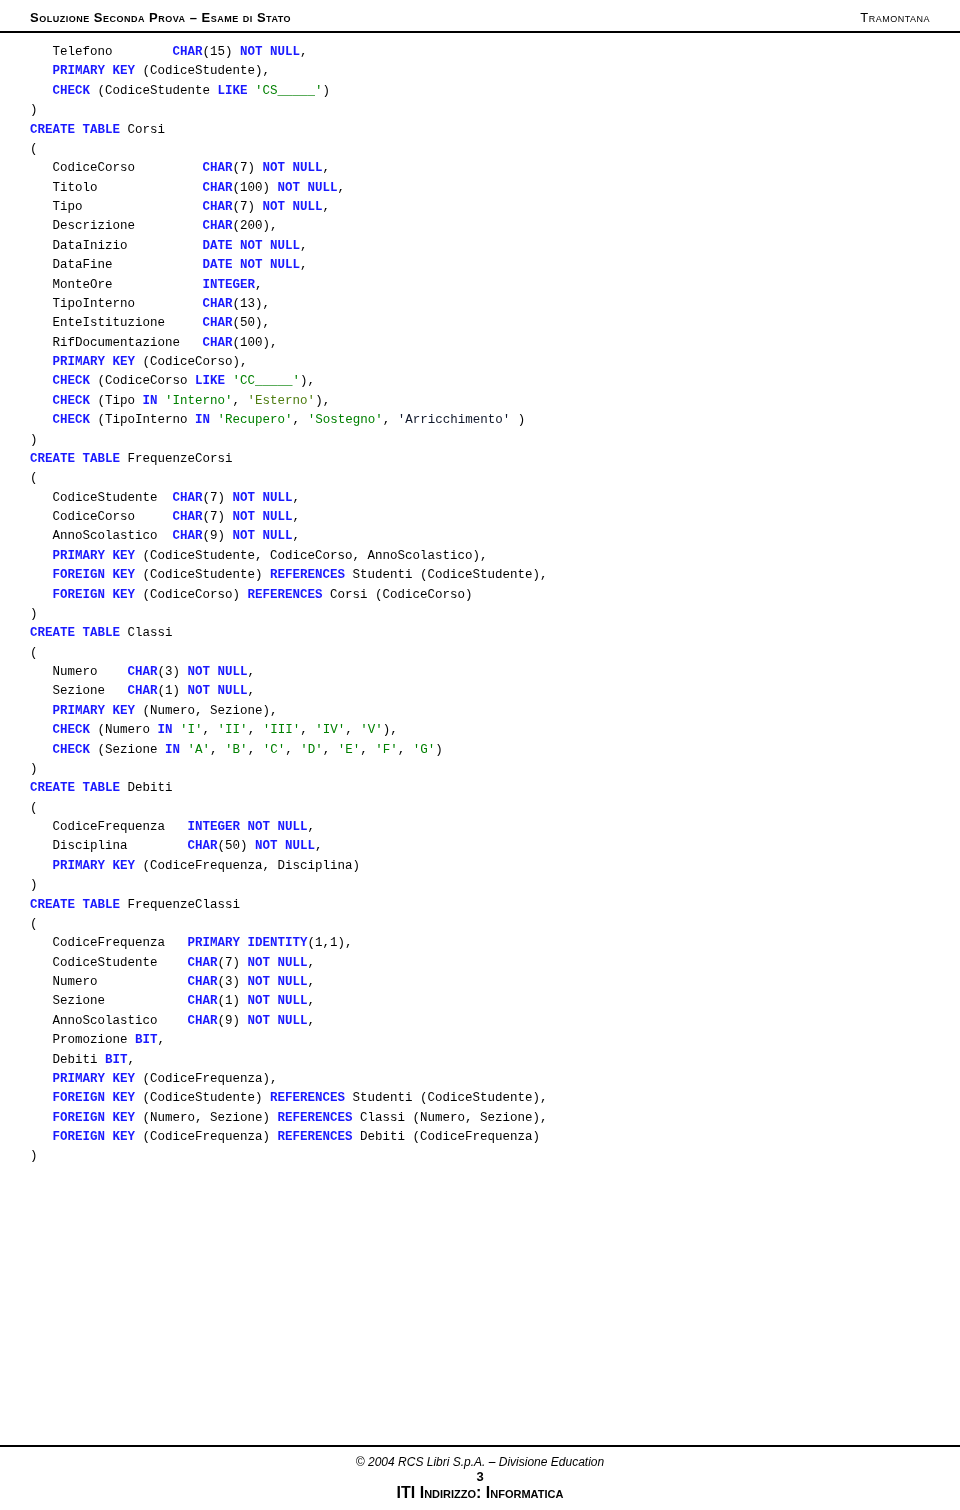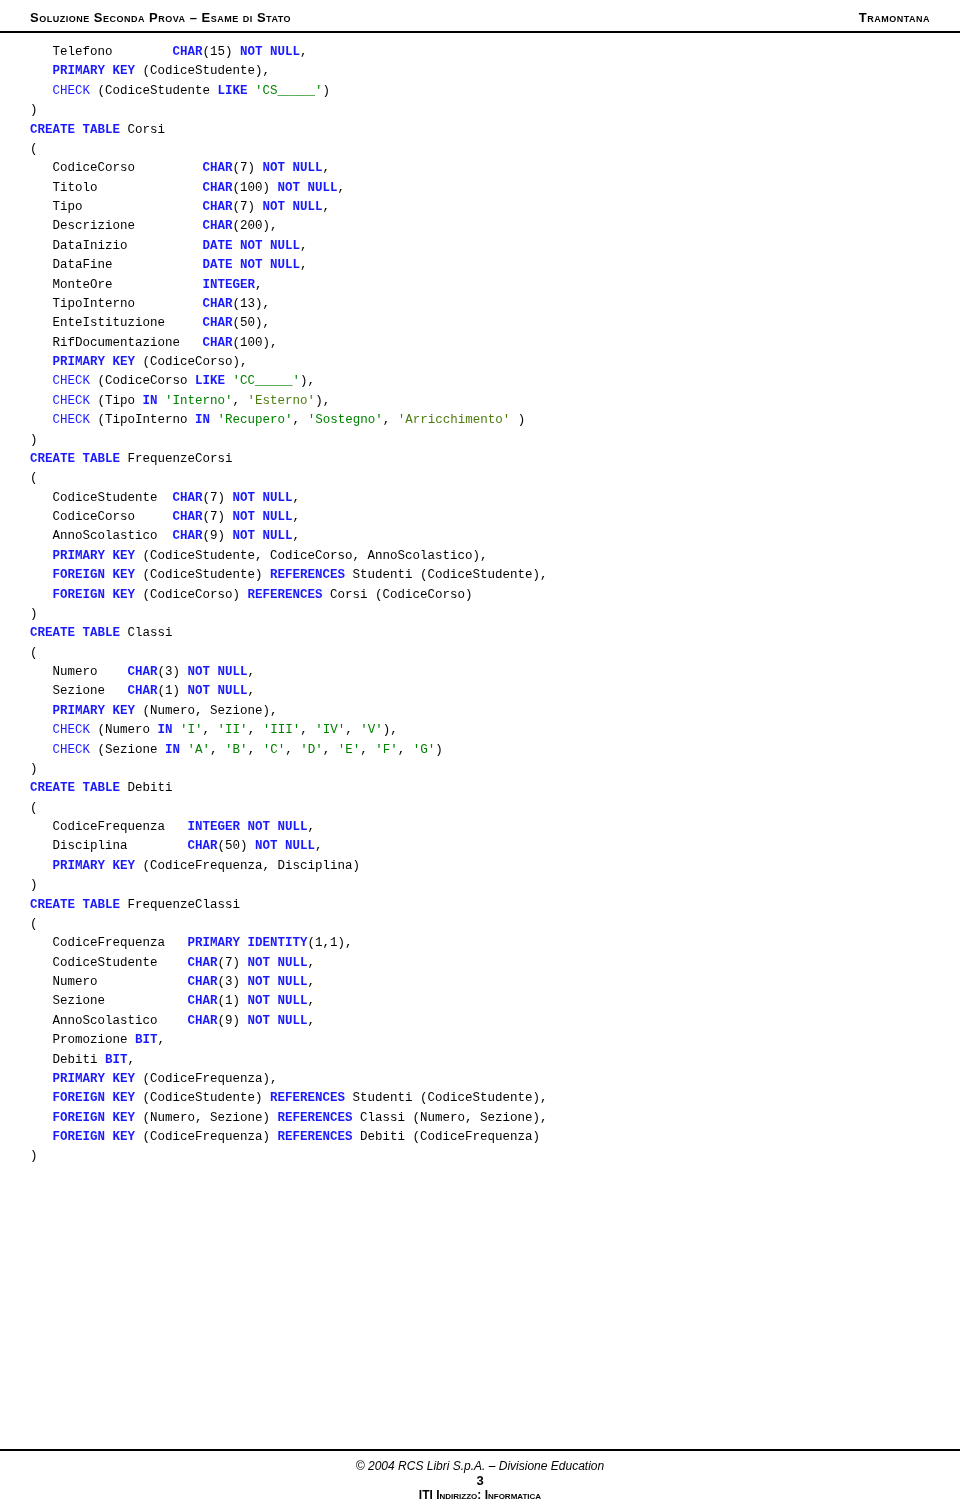--- a/index.html
+++ b/index.html
@@ -33,21 +33,21 @@
 
     .header-left {
       font-size: 13px;
       font-weight: bold;
       font-variant: small-caps;
       letter-spacing: 0.5px;
     }
 
     .header-right {
       font-size: 13px;
-      font-weight: bold;
+      font-weight: normal;
       font-variant: small-caps;
       letter-spacing: 0.5px;
     }
 
     
     .main-content {
       padding: 10px 30px 80px 30px;
     }
 
     
@@ -60,21 +60,21 @@
       margin-bottom: 2px;
     }
 
     .kw-blue {
       color: #1a1aff;
       font-weight: bold;
     }
 
     .kw-check {
       color: #1a1aff;
-      font-weight: normal;
+      font-weight: bold;
     }
 
     
     .description {
       font-family: Arial, Helvetica, sans-serif;
       font-size: 14px;
       line-height: 1.6;
       margin-top: 18px;
       color: #000;
     }
@@ -98,21 +98,21 @@
       font-style: italic;
       font-size: 12px;
     }
 
     .footer-center {
       font-size: 13px;
       font-weight: bold;
     }
 
     .footer-right {
-      font-size: 12px;
+      font-size: 16px;
       font-weight: bold;
       font-variant: small-caps;
     }
   </style>
 </head>
 <body>
 
 <div class="page">
 
   <div class="header">
@@ -134,21 +134,21 @@
    Descrizione         <span class="kw-blue">CHAR</span>(200),
    DataInizio          <span class="kw-blue">DATE NOT NULL</span>,
    DataFine            <span class="kw-blue">DATE NOT NULL</span>,
    MonteOre            <span class="kw-blue">INTEGER</span>,
    TipoInterno         <span class="kw-blue">CHAR</span>(13),
    EnteIstituzione     <span class="kw-blue">CHAR</span>(50),
    RifDocumentazione   <span class="kw-blue">CHAR</span>(100),
    <span class="kw-blue">PRIMARY KEY</span> (CodiceCorso),
    <span class="kw-check">CHECK</span> (CodiceCorso <span class="kw-blue">LIKE</span> <span style="color:#008000">'CC_____'</span>),
    <span class="kw-check">CHECK</span> (Tipo <span class="kw-blue">IN</span> <span style="color:#008000">'Interno'</span>, <span style="color:#4d7c0f">'Esterno'</span>),
-   <span class="kw-check">CHECK</span> (TipoInterno <span class="kw-blue">IN</span> <span style="color:#008000">'Recupero'</span>, <span style="color:#008000">'Sostegno'</span>, <span style="color:#4d7c0f">'Arricchimento'</span> )
+   <span class="kw-check">CHECK</span> (TipoInterno <span class="kw-blue">IN</span> <span style="color:#008000">'Recupero'</span>, <span style="color:#008000">'Sostegno'</span>, <span style="color:#0f172a">'Arricchimento'</span> )
 )
 <span class="kw-blue">CREATE TABLE</span> FrequenzeCorsi
 (
    CodiceStudente  <span class="kw-blue">CHAR</span>(7) <span class="kw-blue">NOT NULL</span>,
    CodiceCorso     <span class="kw-blue">CHAR</span>(7) <span class="kw-blue">NOT NULL</span>,
    AnnoScolastico  <span class="kw-blue">CHAR</span>(9) <span class="kw-blue">NOT NULL</span>,
    <span class="kw-blue">PRIMARY KEY</span> (CodiceStudente, CodiceCorso, AnnoScolastico),
    <span class="kw-blue">FOREIGN KEY</span> (CodiceStudente) <span class="kw-blue">REFERENCES</span> Studenti (CodiceStudente),
    <span class="kw-blue">FOREIGN KEY</span> (CodiceCorso) <span class="kw-blue">REFERENCES</span> Corsi (CodiceCorso)
 )

